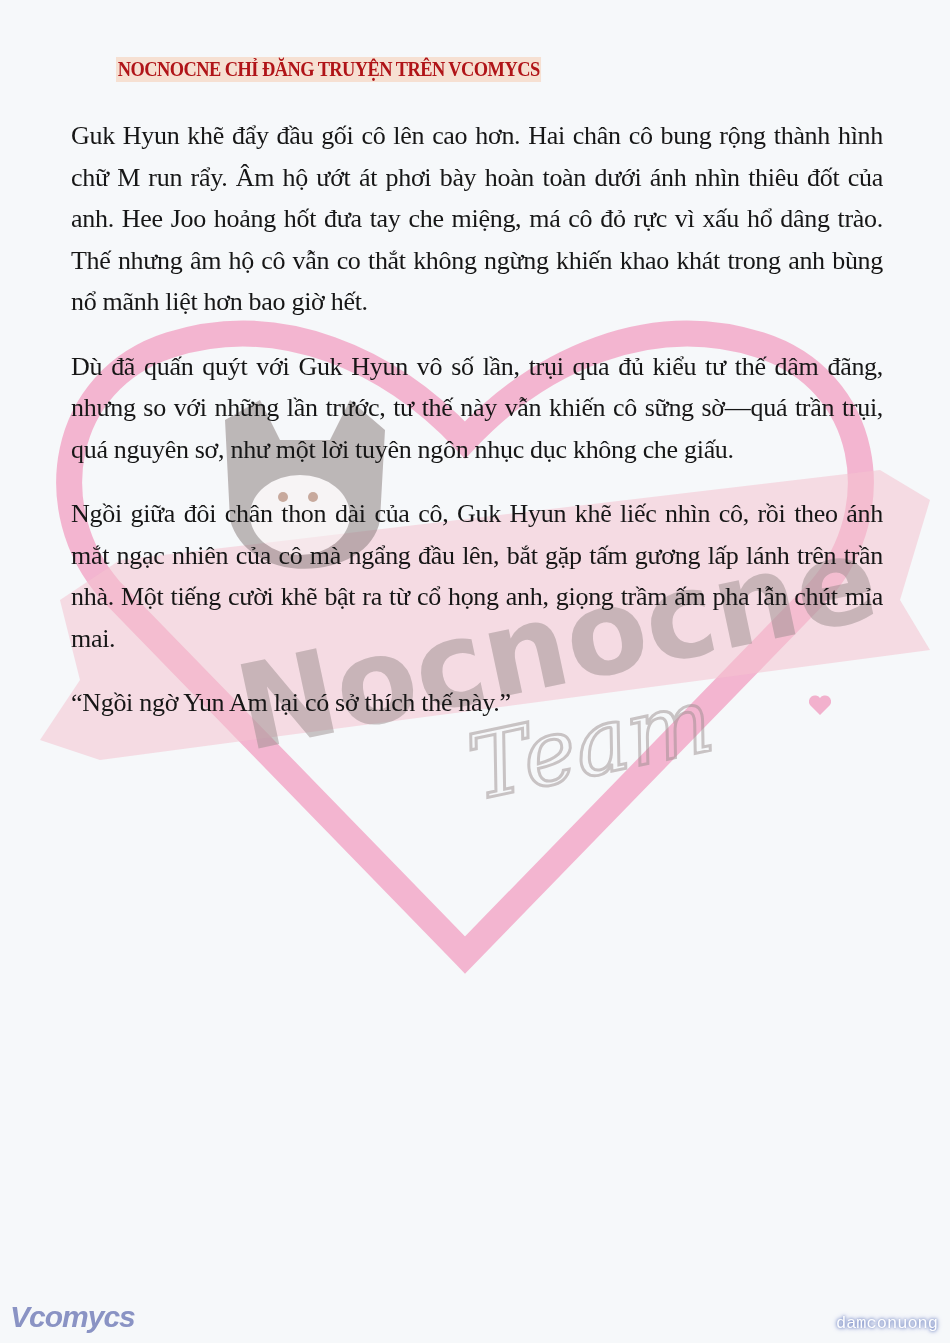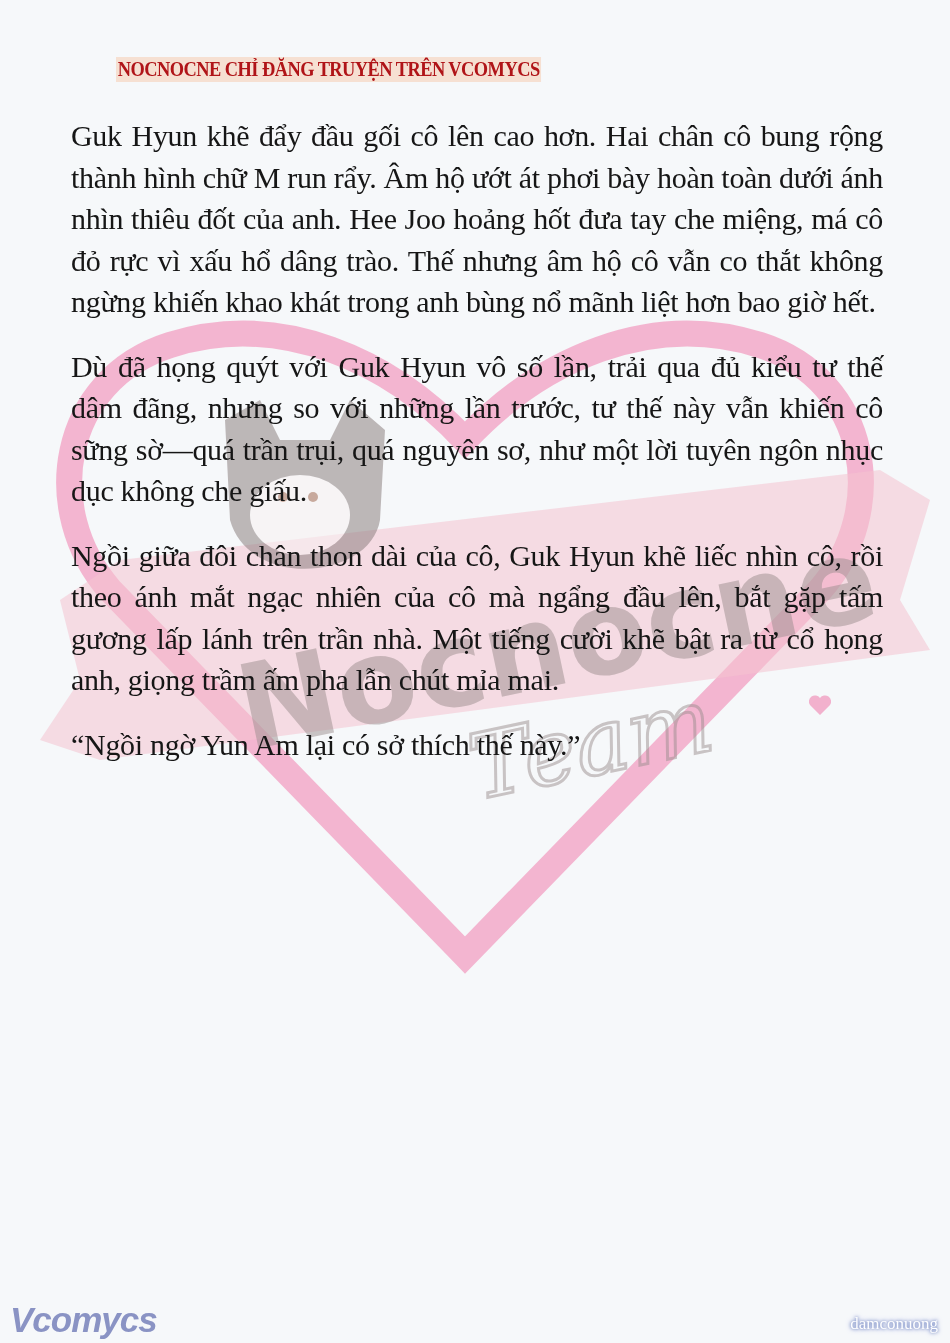--- a/index.html
+++ b/index.html
@@ -26,38 +26,38 @@
       z-index: 2;
       transform: scaleX(0.92);
       transform-origin: left center;
     }
     .content {
       position: absolute; left: 71px; top: 115px; width: 812px;
       z-index: 2;
     }
     .content p {
       margin: 0 0 23px 0;
-      font-size: 30px;
+      font-size: 26px;
       line-height: 41.5px;
       text-align: justify;
       text-align-last: left;
       letter-spacing: -0.3px;
     }
     .content p.italic { font-style: italic; }
     .footer-logo {
       position: absolute; left: 10px; top: 1300px;
       font-family: "Liberation Sans", sans-serif;
       font-style: italic; font-weight: bold;
-      font-size: 35px; color: #8a93c4;
+      font-size: 30px; color: #8a93c4;
       letter-spacing: -1px;
       z-index: 2;
     }
     .footer-credit {
       position: absolute; right: 12px; top: 1314px;
-      font-family: Liberation Serif, serif;
+      font-family: Liberation Mono, monospace;
       font-size: 17px; color: #ffffff;
       text-shadow: 0 0 3px #6a7fc0, 0 0 5px #6a7fc0;
       z-index: 2;
     }
   </style>
 </head>
 <body>
 
 <svg class="watermark" viewBox="0 0 950 1343" xmlns="http://www.w3.org/2000/svg">
 
@@ -75,19 +75,19 @@
   <text x="230" y="700" transform="rotate(-12 480 640)" font-family="DejaVu Sans, sans-serif" font-weight="bold" font-size="118" fill="#9c8f8f" opacity="0.5" id="wm-title">Nocnocne</text>
 
   <text x="470" y="790" transform="rotate(-12 520 760)" font-family="DejaVu Serif, serif" font-style="italic" font-size="90" fill="none" stroke="#9c8f8f" stroke-width="3" opacity="0.5" id="wm-sub">Team</text>
   <path d="M820 715 l-10 -10 a6 6 0 0 1 10 -7 a6 6 0 0 1 10 7 z" fill="#f2a9c8" opacity="0.9"></path>
 </svg>
 
 <div class="header">NOCNOCNE CHỈ ĐĂNG TRUYỆN TRÊN VCOMYCS</div>
 
 <div class="content">
   <p>Guk Hyun khẽ đẩy đầu gối cô lên cao hơn. Hai chân cô bung rộng thành hình chữ M run rẩy. Âm hộ ướt át phơi bày hoàn toàn dưới ánh nhìn thiêu đốt của anh. Hee Joo hoảng hốt đưa tay che miệng, má cô đỏ rực vì xấu hổ dâng trào. Thế nhưng âm hộ cô vẫn co thắt không ngừng khiến khao khát trong anh bùng nổ mãnh liệt hơn bao giờ hết.</p>
-  <p>Dù đã họng quýt với Guk Hyun vô số lần, trải qua đủ kiểu tư thế dâm đãng, nhưng so với những lần trước, tư thế này vẫn khiến cô sững sờ—quá trần trụi, quá nguyên sơ, như một lời tuyên ngôn nhục dục không che giấu.</p>
+  <p>Dù đã quấn quýt với Guk Hyun vô số lần, trụi qua đủ kiểu tư thế dâm đãng, nhưng so với những lần trước, tư thế này vẫn khiến cô sững sờ—quá trần trụi, quá nguyên sơ, như một lời tuyên ngôn nhục dục không che giấu.</p>
   <p>Ngồi giữa đôi chân thon dài của cô, Guk Hyun khẽ liếc nhìn cô, rồi theo ánh mắt ngạc nhiên của cô mà ngẩng đầu lên, bắt gặp tấm gương lấp lánh trên trần nhà. Một tiếng cười khẽ bật ra từ cổ họng anh, giọng trầm ấm pha lẫn chút mỉa mai.</p>
   <p>“Ngồi ngờ Yun Am lại có sở thích thế này.”</p>
 </div>
 
 <div class="footer-logo">Vcomycs</div>
 <div class="footer-credit">damconuong</div>
 
 </body></html>

